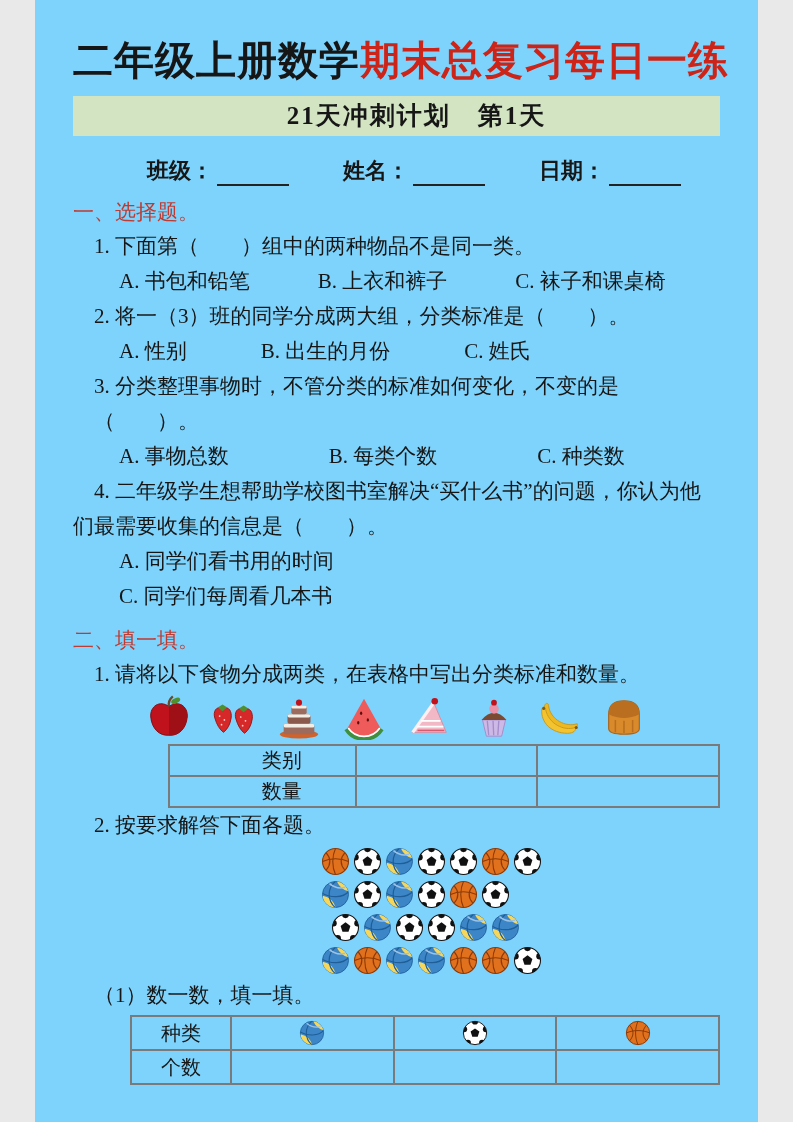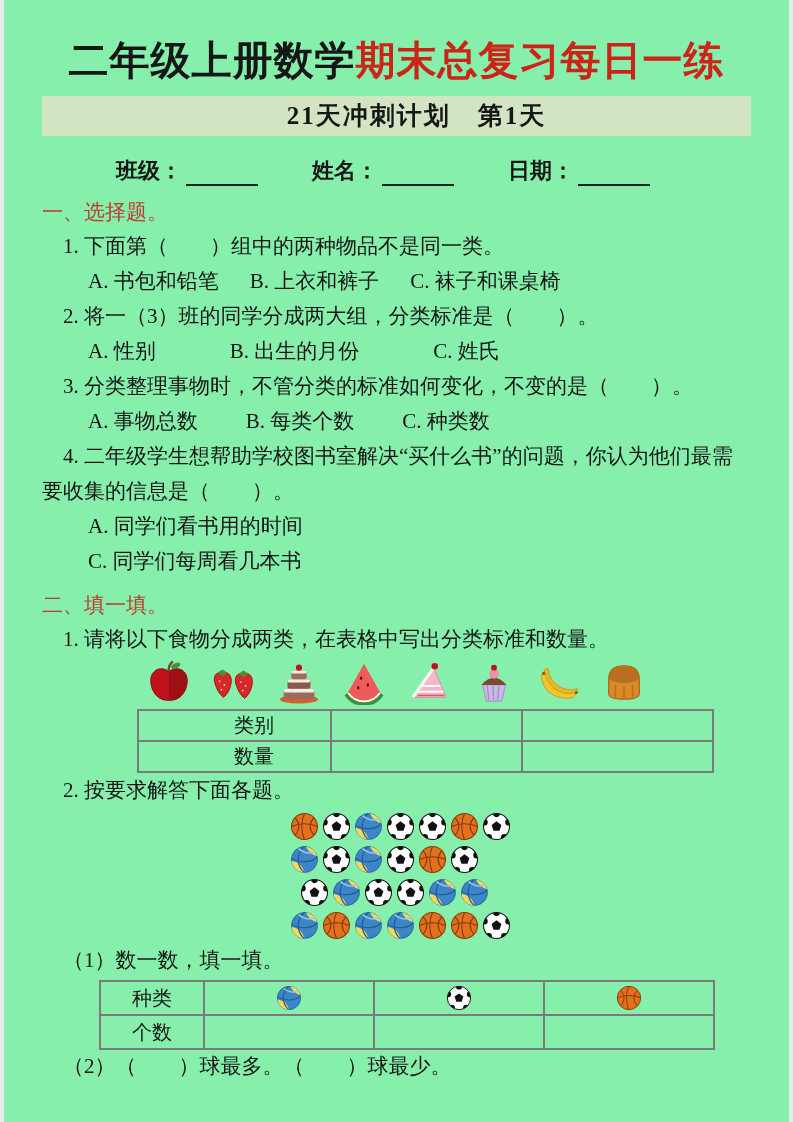--- a/index.html
+++ b/index.html
@@ -1,29 +1,29 @@
 <!DOCTYPE html>
 <html><head>
 <meta charset="utf-8">
 <style>
   html,body{margin:0;padding:0;background:#e9e9e9;}
-  .page{width:785px;height:1122px;background:#86efac;font-family:"Liberation Serif","DejaVu Serif",serif;
+  .page{width:723px;height:1122px;background:#7dd3fc;font-family:"Liberation Serif","DejaVu Serif",serif;
         color:#161616;overflow:hidden;margin:0 auto;position:relative;box-sizing:border-box;}
   .inner{padding:34px 38px 0 38px;}
   .title{text-align:center;font-size:40px;font-weight:700;line-height:54px;white-space:nowrap;letter-spacing:1px;}
   .title .red{color:#cc2418;}
   .banner{margin-top:8px;background:#d3e4c3;height:40px;line-height:40px;text-align:center;
           font-size:25px;font-weight:700;letter-spacing:2px;padding-left:40px;}
   .fields{margin-top:18px;margin-left:74px;display:flex;gap:54px;font-size:22px;font-weight:700;align-items:flex-end;height:32px;}
   .field{display:flex;align-items:flex-end;text-align:right;}
   .blank{display:inline-block;width:72px;height:26px;border-bottom:2px solid #222;margin-left:4px;}
   .sec-heading{color:#bf3a30;font-size:21px;line-height:33px;margin-top:10px;}
   .q{font-size:21px;line-height:35px;padding-left:21px;}
   .q.flow{padding-left:0;text-indent:21px;line-height:35px;}
-  .opts{display:flex;gap:31px;padding-left:46px;font-size:21px;line-height:35px;}
+  .opts{display:flex;gap:68px;padding-left:46px;font-size:21px;line-height:35px;}
   .opt-block{padding-left:46px;font-size:21px;line-height:35px;}
   .food-row{display:flex;justify-content:center;gap:19px;margin-top:2px;height:46px;}
   .food-row .icon{width:46px;height:46px;}
   table{border-collapse:collapse;}
   .tbl1{margin:4px 0 0 95px;}
   .tbl1 td{border:2px solid #7a7a7a;height:26px;font-size:20px;text-align:center;}
   .tbl1 .lab{width:150px;padding-left:40px;}
   .tbl1 .c{width:187px;}
   .ball-grid{margin:4px 0 0 248px;}
   .ball-row{display:flex;gap:3px;margin-bottom:4px;}
@@ -188,21 +188,21 @@
     </div>
 
     <div class="q">2. 将一（3）班的同学分成两大组，分类标准是（　　）。</div>
     <div class="opts" style="gap:74px;">
       <span>A. 性别</span>
       <span>B. 出生的月份</span>
       <span>C. 姓氏</span>
     </div>
 
     <div class="q">3. 分类整理事物时，不管分类的标准如何变化，不变的是（　　）。</div>
-    <div class="opts" style="gap:48px;">
+    <div class="opts" style="gap:100px;">
       <span>A. 事物总数</span>
       <span>B. 每类个数</span>
       <span>C. 种类数</span>
     </div>
 
     <div class="q flow">4. 二年级学生想帮助学校图书室解决“买什么书”的问题，你认为他们最需要收集的信息是（　　）。</div>
     <div class="opt-block">A. 同学们看书用的时间</div>
     <div class="opt-block">C. 同学们每周看几本书</div>
 
     <div class="sec-heading">二、填一填。</div>
@@ -360,16 +360,15 @@
       </tr>
       <tr>
         <td class="lab">个数</td>
         <td class="c"></td>
         <td class="c"></td>
         <td class="c"></td>
       </tr>
     </tbody>
       </table>
 
-    <div class="sub">（2）（　　）球最多。（　　）球最少。</div>
 
   </div>
 </div>
 
 </body></html>

